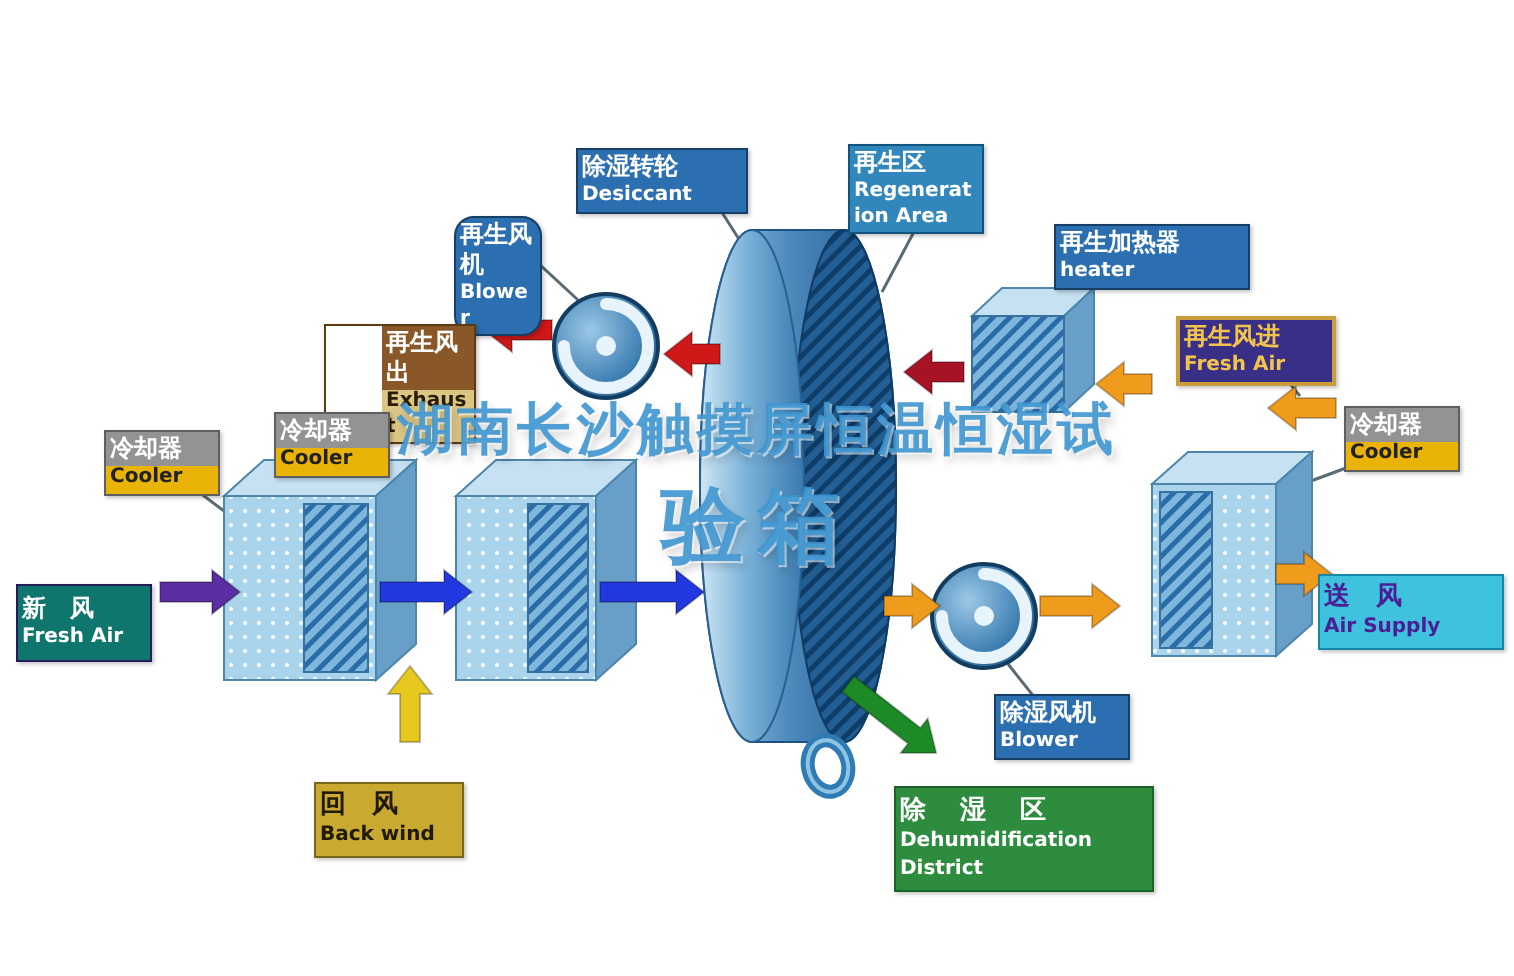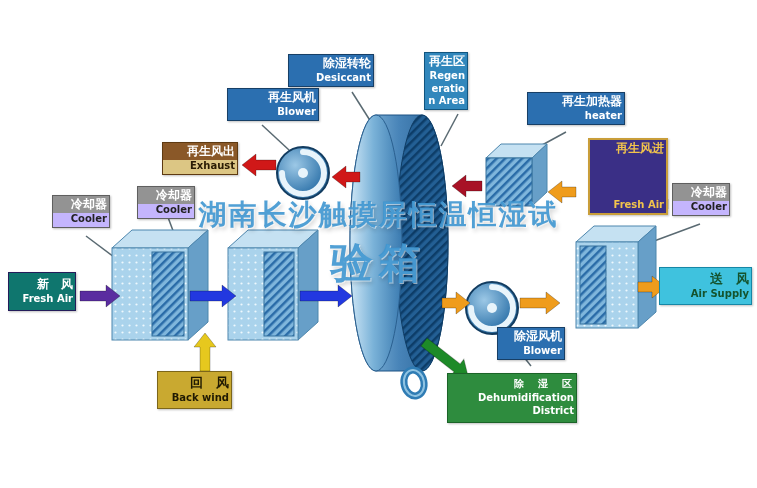--- a/index.html
+++ b/index.html
@@ -2,56 +2,56 @@
 <html><head>
 <meta charset="utf-8">
 <style>
   * { margin:0; padding:0; box-sizing:border-box; }
   html,body { background:#ffffff; font-family:"DejaVu Sans","Liberation Sans",sans-serif; }
   #stage { position:relative; width:757px; height:488px; background:#ffffff; overflow:hidden; }
   svg.layer { position:absolute; left:0; top:0; }
 
   
   .lbl { position:absolute; display:flex; flex-direction:column; align-items:stretch;
-         text-align:right; border:1px solid rgba(0,0,0,.45); box-shadow:1px 1px 2px rgba(0,0,0,.25);
-         line-height:1.25; font-weight:bold; }
+         text-align:left; border:1px solid rgba(0,0,0,.45); box-shadow:1px 1px 2px rgba(0,0,0,.25);
+         line-height:1.25; font-weight:bold;margin-top:20px; }
   .lbl .zh { font-size:12px; padding:1px 2px; }
   .lbl .en { font-size:10px; padding:0 2px 1px; overflow-wrap:anywhere; }
 
   .lbl-blue { background:#2b6fb0; color:#ffffff; border-color:#173f66; }
 
   .desiccant    { left:288px; top:54px;  width:86px; }
-  .regen-area   { left:424px; top:52px;  width:44px; background:#3187bc; color:#fff; border-color:#11557f; }
-  .regen-blower { left:227px; top:88px;  width:92px; }
+  .regen-area   { left:424px; top:52px;  width:68px; background:#3187bc; color:#fff; border-color:#11557f; }
+  .regen-blower { left:227px; top:88px;  width:44px;border-radius:10px; }
   .regen-heater { left:527px; top:92px;  width:98px; }
   .dehum-blower { left:497px; top:327px; width:68px; }
 
-  .exhaust { left:162px; top:142px; width:76px; border-color:#5e3a12; }
+  .exhaust { left:162px; top:142px; width:76px; border-color:#5e3a12;padding-left:28px; }
   .exhaust .zh { background:#8a5828; color:#ffffff; }
   .exhaust .en { background:#dcc684; color:#2a1c04; }
 
   .cooler { width:58px; border-color:#5f5f5f; }
   .cooler .zh { background:#939393; color:#ffffff; }
-  .cooler .en { background:#c4b5fd; color:#222222; }
+  .cooler .en { background:#eab308; color:#222222; }
   .cooler-a { left:52px;  top:195px; }
   .cooler-b { left:137px; top:186px; }
   .cooler-r { left:672px; top:183px; }
 
-  .regen-fresh { left:588px; top:138px; width:80px; background:#3a2f86; color:#f2c44c; border:2px solid #c99e3a;gap:42px; }
+  .regen-fresh { left:588px; top:138px; width:80px; background:#3a2f86; color:#f2c44c; border:2px solid #c99e3a; }
 
   .fresh-air { left:8px; top:272px; width:68px; background:#0f766e; color:#ffffff; border-color:#241c5a; padding:3px 0; }
 
   .back-wind { left:157px; top:371px; width:75px; background:#c9a930; color:#201a02; border-color:#7c661a; padding:2px 0; }
   .back-wind .zh { font-size:13px; }
 
-  .air-supply { left:659px; top:267px; width:93px; background:#3fc2de; color:#14532d; border-color:#1687a6; padding:2px 0; }
+  .air-supply { left:659px; top:267px; width:93px; background:#3fc2de; color:#4c1d95; border-color:#1687a6; padding:2px 0; }
   .air-supply .zh { font-size:13px; }
 
   .dehum-district { left:447px; top:373px; width:130px; background:#2e8c3e; color:#ffffff; border-color:#1b6428; padding:3px 0; }
-  .dehum-district .zh { font-size:10px; letter-spacing:2px; }
+  .dehum-district .zh { font-size:13px; letter-spacing:2px; }
 
   
   .watermark { position:absolute; left:0; right:0; top:196px; text-align:center; pointer-events:none;
                font-weight:bold; color:rgba(62,150,208,.9);
                text-shadow:1px 1px 0 rgba(255,255,255,.55), 2px 3px 4px rgba(0,0,0,.18); }
   .watermark .l1 { font-size:28px; letter-spacing:2px; }
   .watermark .l2 { font-size:42px; letter-spacing:6px; margin-top:1px; }
 </style>
 </head>
 <body>

